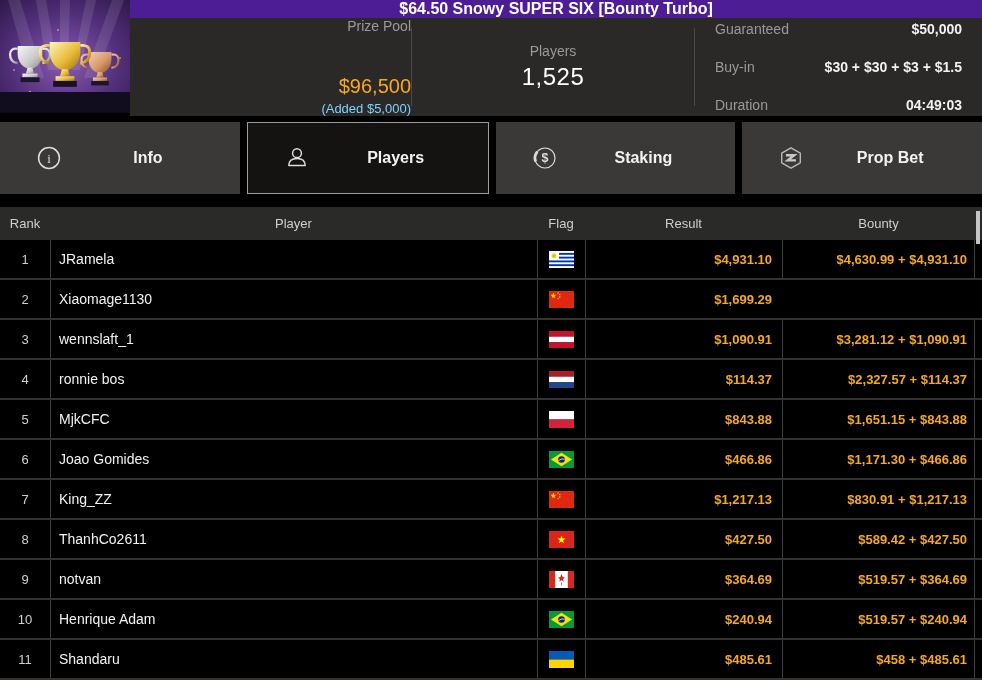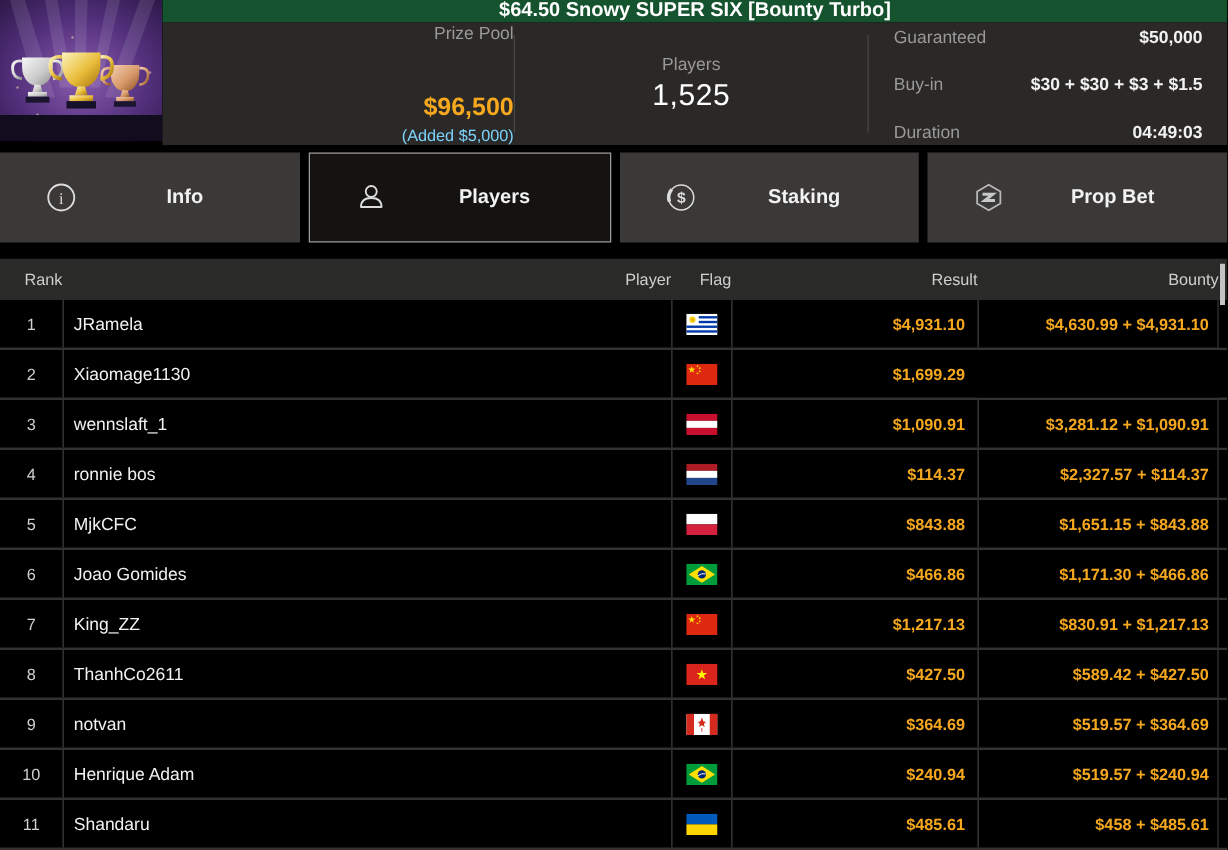--- a/index.html
+++ b/index.html
@@ -13,49 +13,49 @@
   }
   *{margin:0;padding:0;box-sizing:border-box;}
   html,body{background:#000;}
   body{width:982px;height:680px;overflow:hidden;font-family:"Liberation Sans",sans-serif;}
   .app{position:relative;width:982px;height:680px;background:#000;overflow:hidden;}
 
   
   .top{display:flex;height:113px;}
   .trophy{width:130px;height:113px;flex:none;overflow:hidden;}
   .top-right{flex:1;display:flex;flex-direction:column;min-width:0;}
-  .title-bar{height:30px;background:#14532d;color:#fff;font-weight:bold;font-size:16px;
+  .title-bar{height:30px;background:#4c1d95;color:#fff;font-weight:bold;font-size:16px;
     display:flex;align-items:center;justify-content:center;white-space:nowrap;}
   .header-panel{flex:1;background:var(--panel);display:flex;align-items:stretch;}
   .sec{display:flex;flex-direction:column;align-items:center;justify-content:center;}
   .sec.prize{width:281px;gap:3px;align-items:flex-end;}
   .sec.pcount{width:282px;gap:4px;}
   .vdiv{width:1px;background:#4a4744;margin:10px 0;}
   .lbl{color:#9a9a9a;font-size:14px;}
-  .gold-big{color:var(--gold);font-size:20px;font-weight:bold;margin-top:38px;}
+  .gold-big{color:var(--gold);font-size:20px;font-weight:normal;margin-top:38px;}
   .added{color:#7dd3fc;font-size:13px;}
   .big-white{color:#ffffff;font-size:24px;font-weight:500;letter-spacing:.5px;text-align:center;}
   .sec.details{flex:1;display:flex;flex-direction:column;justify-content:center;
     align-items:stretch;gap:21px;padding:0 20px;}
   .drow{display:flex;justify-content:space-between;font-size:14px;line-height:17px;}
   .dlabel{color:#9a9a9a;}
   .dvalue{color:#f2f2f2;font-weight:bold;}
 
   
   .tabs{display:flex;gap:7px;margin-top:9px;height:72px;}
   .tab{flex:1;background:var(--tabbg);position:relative;display:flex;align-items:center;cursor:pointer;}
   .tab.active{background:var(--tabactive);border:1px solid #9b9b9b;}
   .ticon{position:absolute;left:36px;width:26px;height:26px;display:flex;align-items:center;justify-content:center;}
   .tlabel{flex:1;text-align:center;padding-left:56px;color:#f2f2f2;font-size:16px;font-weight:bold;}
 
   
   .thead{margin-top:13px;height:33px;background:var(--theadbg);display:grid;
     grid-template-columns:50px 487px 48px 197px 193px 7px;align-items:center;
     color:#cfcfcf;font-size:13px;}
-  .th{text-align:right;}
+  .th{text-align:center;}
   .row{height:40px;display:grid;grid-template-columns:50px 487px 48px 197px 193px 7px;
     background:#000;border-bottom:2px solid var(--hdiv);cursor:pointer;}
   .c{height:100%;display:flex;align-items:center;min-width:0;}
   .c.rank{justify-content:center;color:#d0d0d0;font-size:13px;}
   .c.player{border-left:1px solid var(--vdiv);padding-left:8px;color:#f2f2f2;font-size:14px;
     overflow:hidden;white-space:nowrap;}
   .c.flag{border-left:1px solid var(--vdiv);justify-content:center;}
   .c.bounty{border-left:1px solid var(--vdiv);justify-content:flex-end;padding-right:10px;
     color:var(--gold);font-weight:bold;font-size:13px;}
   .c.result{border-left:1px solid var(--vdiv);border-right:1px solid var(--vdiv);

